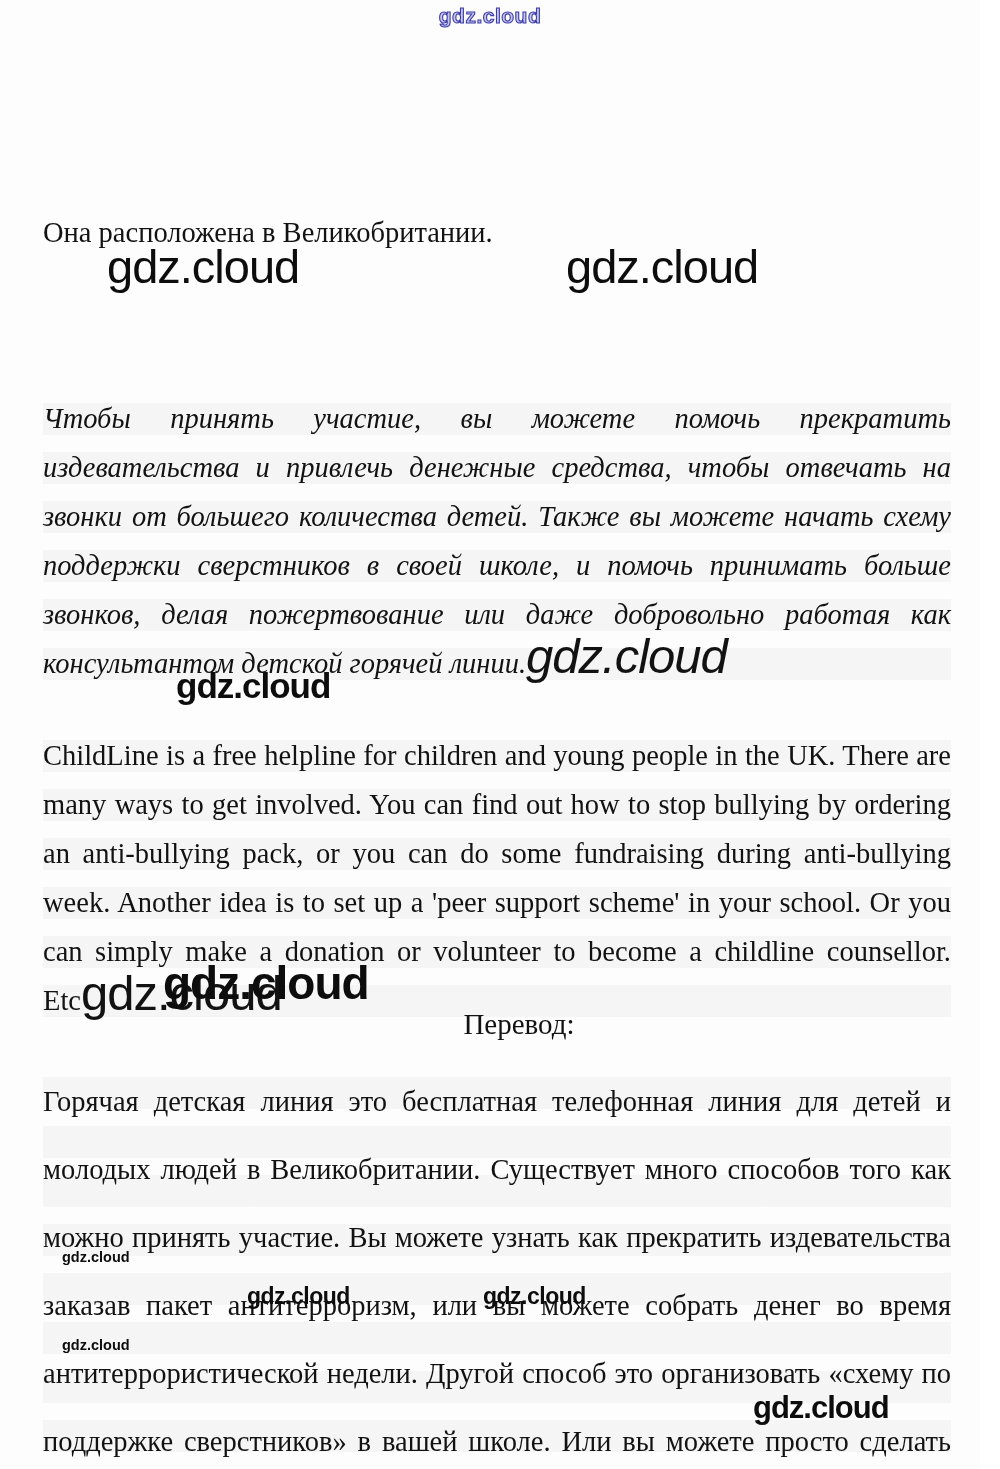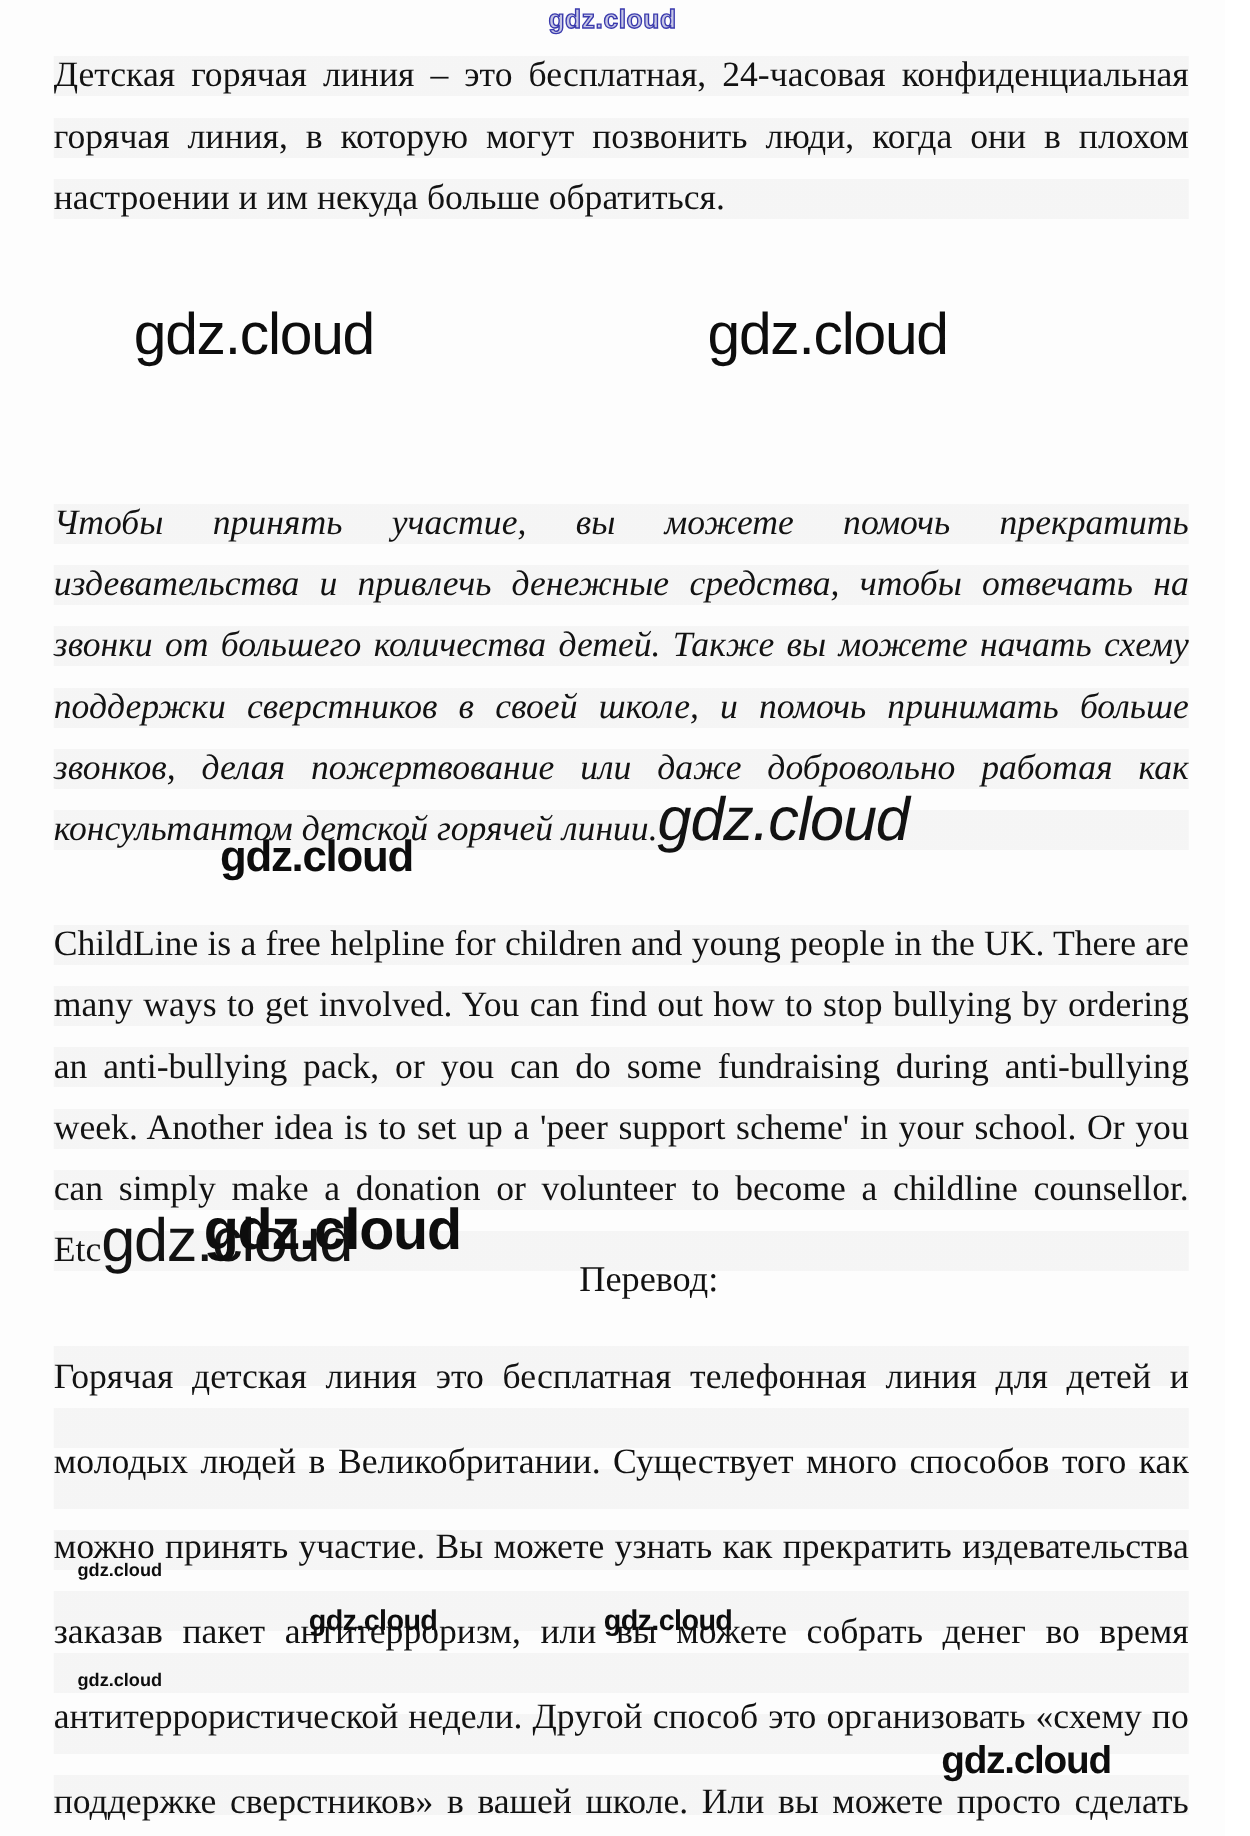--- a/index.html
+++ b/index.html
@@ -89,22 +89,22 @@
   .wm-small2 { left: 62px;  top: 1338px; font-size: 14.5px; font-weight: 600; letter-spacing: 0; }
   .wm-med3   { left: 753px; top: 1392px; font-size: 31px; font-weight: 600; }
 </style>
 </head>
 <body>
 
 <div class="page">
 
   <div class="wm wm-top">gdz.cloud</div>
 
-  <p class="para p1">Детская горячая линия – это бесплатная, 24-часовая конфиденциальная горячая линия, в которую могут позвонить люди, когда они в плохом настроении и им некуда больше обратиться.</p>
 
+  <p class="para p2">Она расположена в Великобритании.</p>
 
   <div class="wm wm-big wm-row1-left">gdz.cloud</div>
   <div class="wm wm-big wm-row1-right">gdz.cloud</div>
 
 
   <p class="para p4"><span>Чтобы принять участие, вы можете помочь прекратить издевательства и привлечь денежные средства, чтобы отвечать на звонки от большего количества детей. Также вы можете начать схему поддержки сверстников в своей школе, и помочь принимать больше звонков, делая пожертвование или даже добровольно работая как консультантом детской горячей линии.</span><span class="wm-inline-big">gdz.cloud</span></p>
 
   <div class="wm wm-mid1">gdz.cloud</div>
 
   <p class="para p5"><span>ChildLine is a free helpline for children and young people in the UK. There are many ways to get involved. You can find out how to stop bullying by ordering an anti-bullying pack, or you can do some fundraising during anti-bullying week. Another idea is to set up a 'peer support scheme' in your school. Or you can simply make a donation or volunteer to become a childline counsellor. Etc</span><span class="wm-inline-big">gdz.cloud</span></p>

